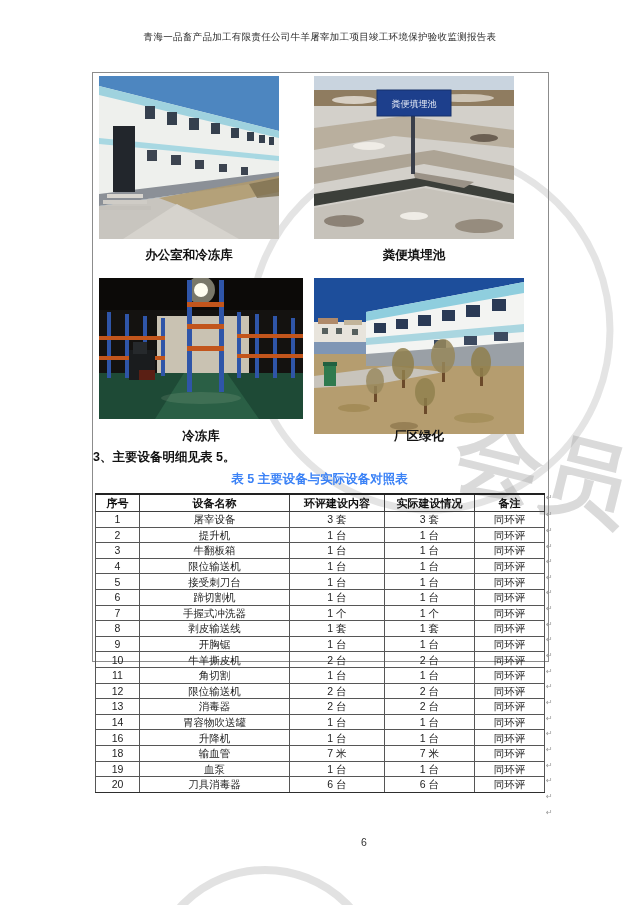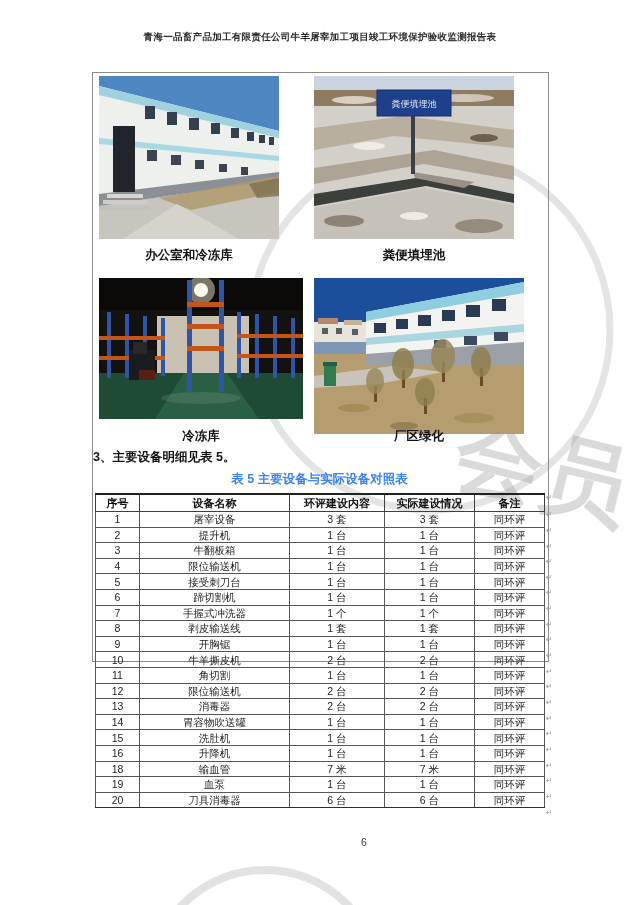--- a/index.html
+++ b/index.html
@@ -3,21 +3,21 @@
 <meta charset="utf-8">
 <style>
   html,body{margin:0;padding:0;background:#e9e9e9;}
   .page{
     position:relative;width:640px;height:905px;background:#ffffff;
     margin:0 auto;overflow:hidden;
     font-family:"Liberation Sans","DejaVu Sans",sans-serif;color:#1c1c1c;
   }
   .doc-header{
     position:absolute;top:31px;left:0;width:640px;text-align:center;
-    font-size:9.5px;font-weight:700;letter-spacing:.3px;color:#2b2b2b;
+    font-size:9.5px;font-weight:400;letter-spacing:.3px;color:#2b2b2b;
   }
   .form-box{
     position:absolute;left:92px;top:72px;width:457px;height:590px;
     border:1px solid #8c8c8c;box-sizing:border-box;
   }
   .photo{position:absolute;display:block;}
   .photo svg{display:block;width:100%;height:100%;}
   .photo-caption{
     position:absolute;font-size:12.5px;font-weight:bold;color:#111;
     text-align:center;line-height:18px;
@@ -320,27 +320,20 @@
             <td>同环评</td>
           </tr>
           <tr>
             <td>14</td>
             <td>胃容物吹送罐</td>
             <td>1 台</td>
             <td>1 台</td>
             <td>同环评</td>
           </tr>
           <tr>
-            <td>15</td>
-            <td>洗肚机</td>
-            <td>1 台</td>
-            <td>1 台</td>
-            <td>同环评</td>
-          </tr>
-          <tr>
             <td>16</td>
             <td>升降机</td>
             <td>1 台</td>
             <td>1 台</td>
             <td>同环评</td>
           </tr>
           <tr>
             <td>18</td>
             <td>输血管</td>
             <td>7 米</td>

